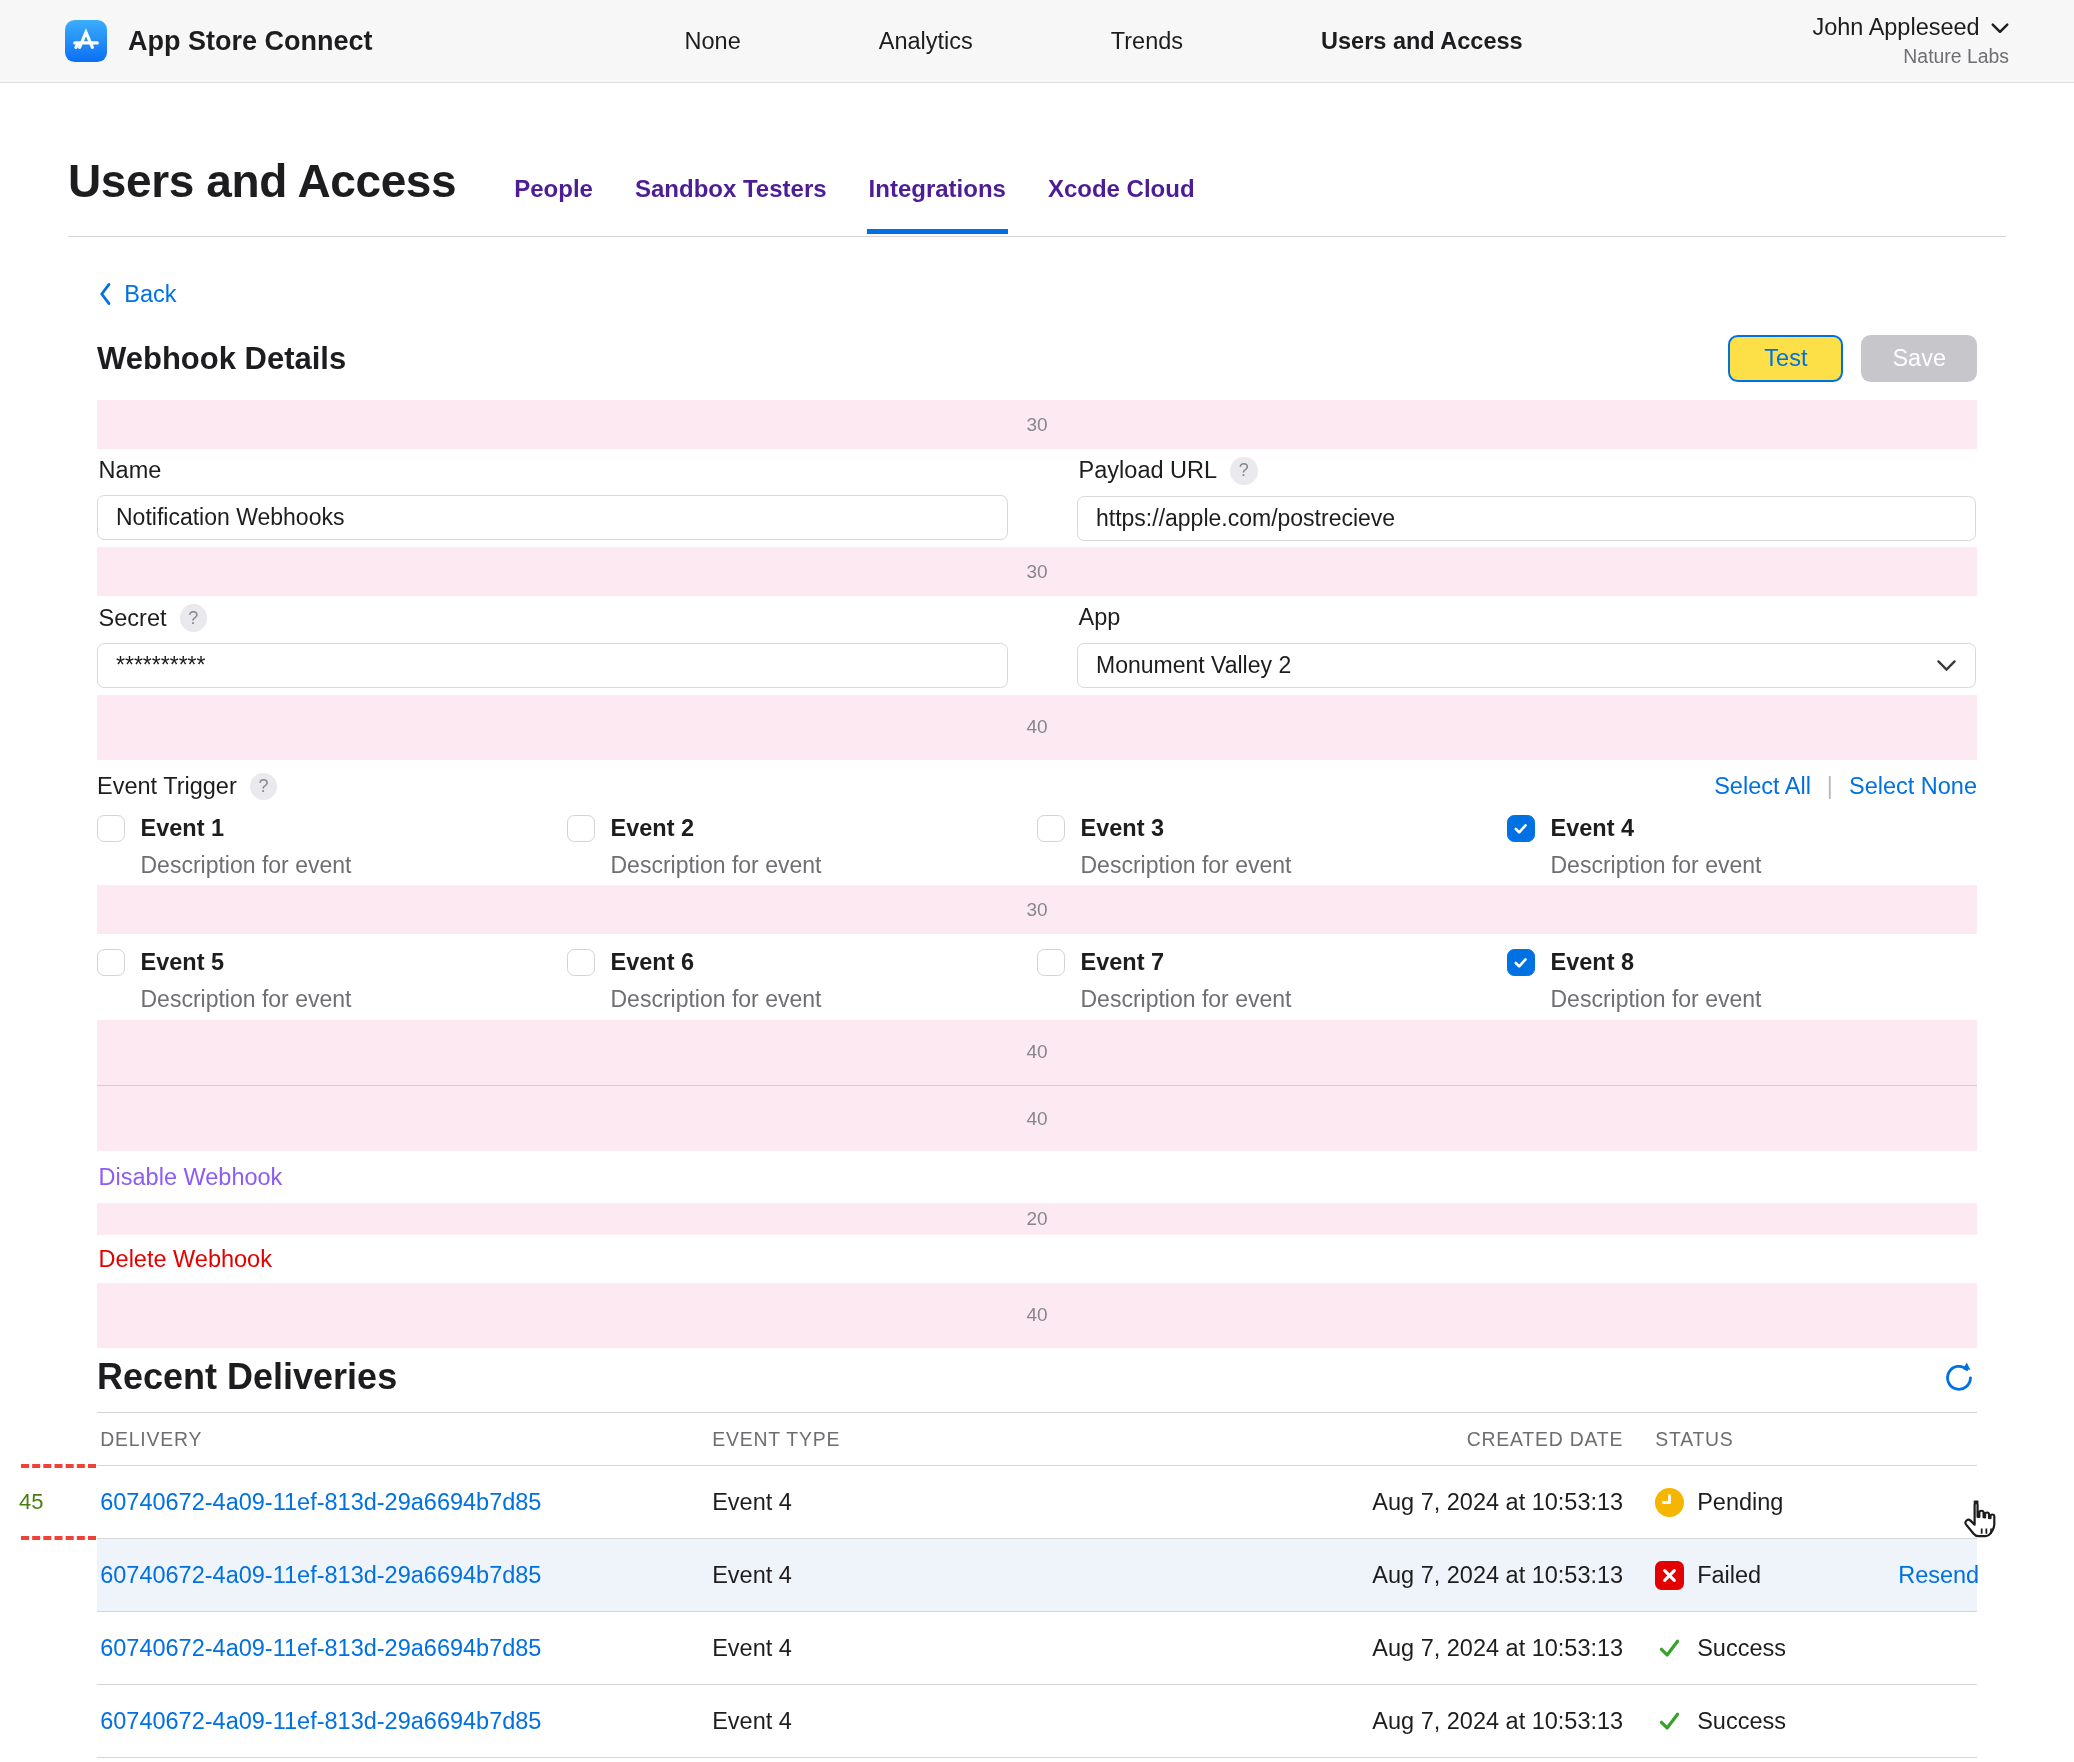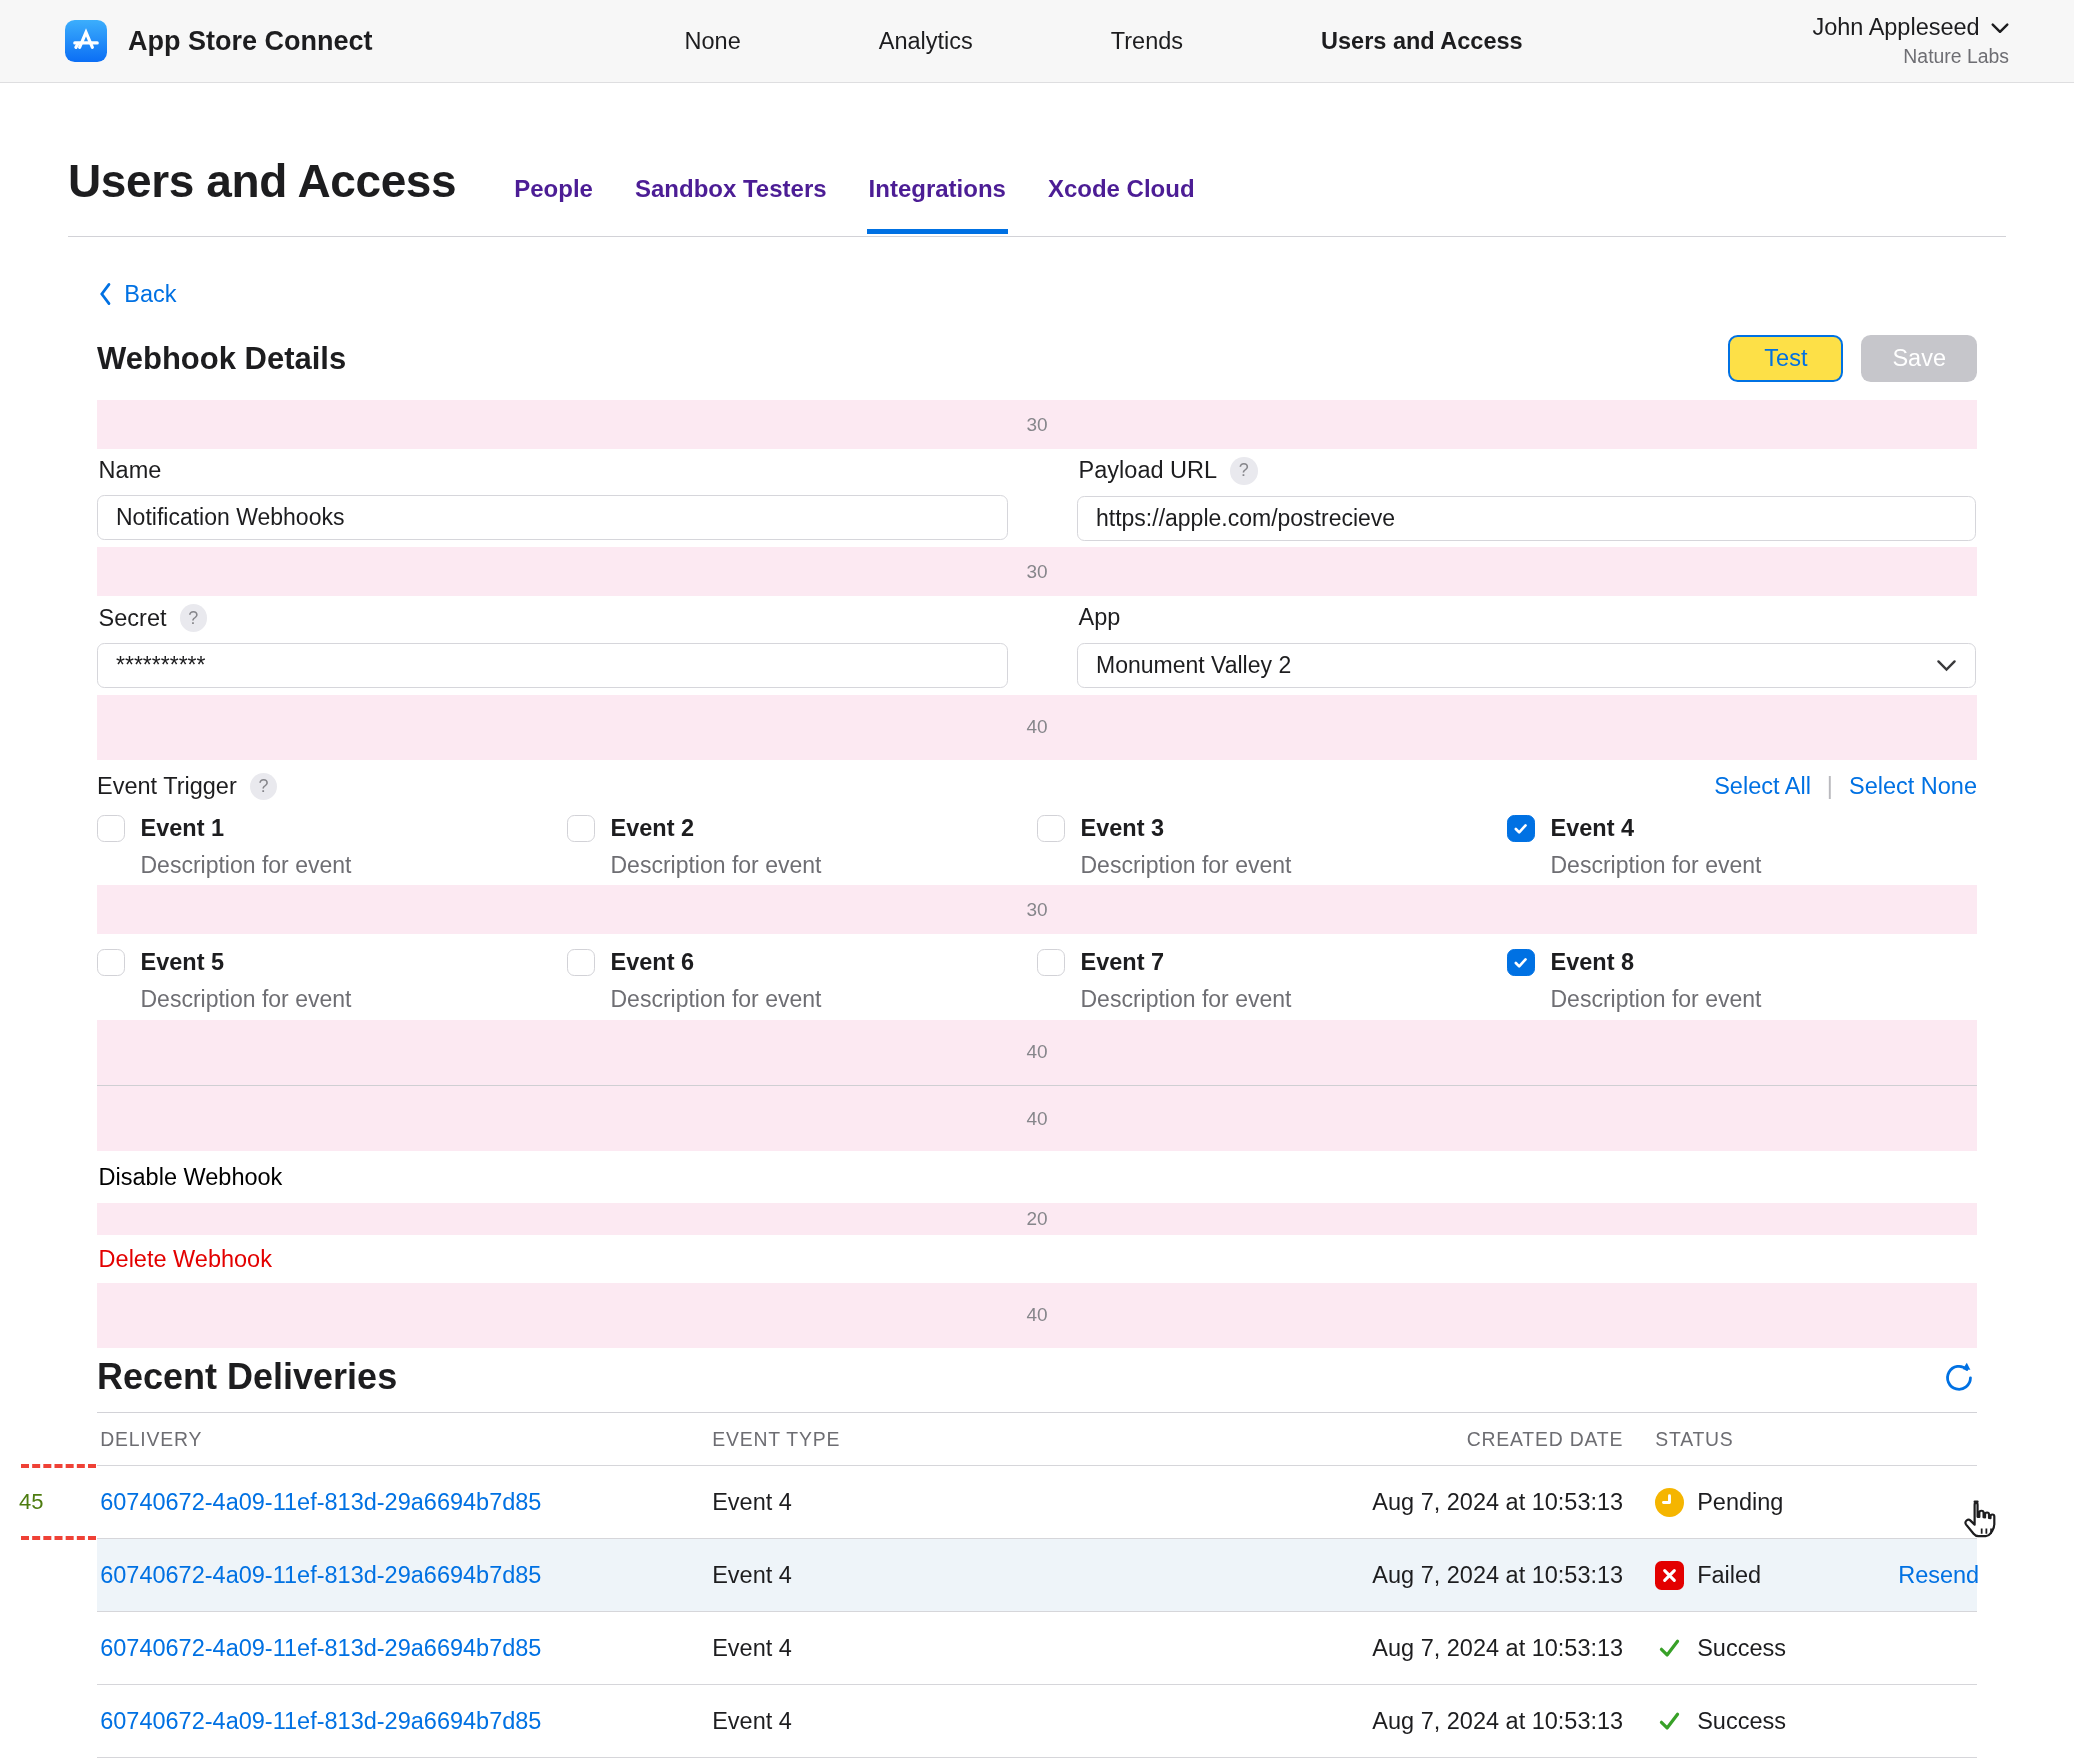--- a/index.html
+++ b/index.html
@@ -61,21 +61,21 @@
   .cb-item { display:flex; gap:16px; align-items:flex-start; }
   .checkbox { width:27.5px; height:27.5px; border-radius:7.3px; border:1.6px solid #d2d2d7; background:#fff;
     flex:none; display:flex; align-items:center; justify-content:center; cursor:pointer; }
   .checkbox.checked { background:#0071e3; border-color:#0071e3; }
   .cb-name { font-size:23.5px; font-weight:700; line-height:27.5px; }
   .cb-desc { font-size:23px; color:#6e6e73; margin-top:9.7px; }
 
   .hr { height:1.6px; background:#cfcfd3; }
 
   .action-link { font-size:23.5px; width:max-content; cursor:pointer; }
-  .disable { color:#000000; margin:13px 0 11.3px 1.6px; }
+  .disable { color:#8b5cf6; margin:13px 0 11.3px 1.6px; }
   .delete { color:#e30000; margin:11.3px 0 9.7px 1.6px; }
 
   
   .rd-head { display:flex; align-items:center; margin-top:8px; padding-bottom:14.6px; border-bottom:1.6px solid #d2d2d7; }
   h3 { font-size:36px; font-weight:700; margin:0; }
   .refresh { margin-left:auto; cursor:pointer; width:36px; height:36px; }
 
   .thead, .trow { display:grid; grid-template-columns:612px 571px 340px 275px 1fr; align-items:center; padding-left:3.2px; }
   .thead { height:53px; border-bottom:1.6px solid #d6d6da; color:#6d6d72; font-size:19.4px; letter-spacing:0.8px; }
   .th-date, .cell-date { text-align:right; }

